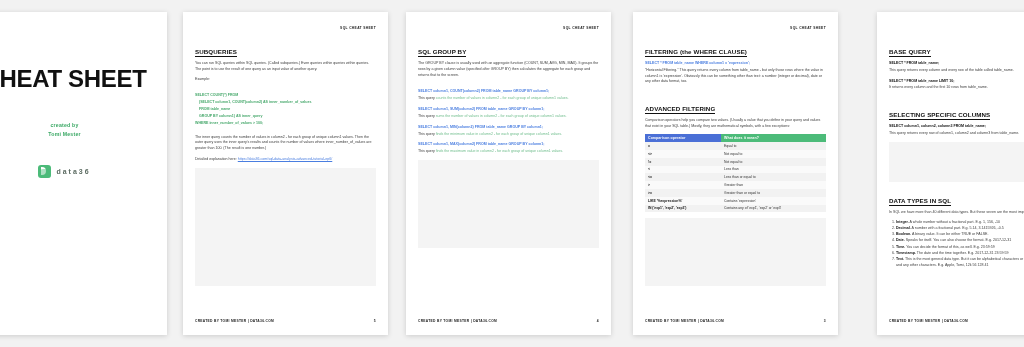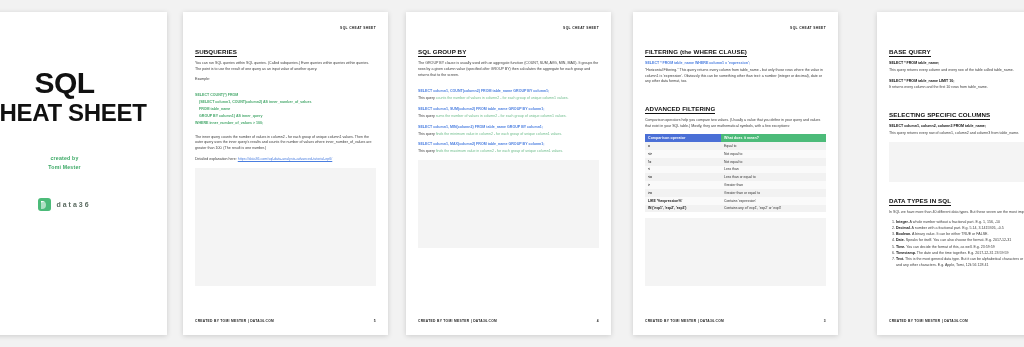--- a/index.html
+++ b/index.html
@@ -116,21 +116,20 @@
   table.cmp tr:nth-child(even) td{background:#fafafa;}
 </style>
 </head>
 <body>
 
 <div class="stage">
 
   <div class="page cover">
     <div class="cover-inner">
       <div class="cover-title">
-        <span>SQL</span>
         <span class="l2">CHEAT SHEET</span>
       </div>
       <div class="cover-credit">
         <div>created by</div>
         <div>Tomi Mester</div>
       </div>
       <div class="cover-logo">
         <span class="logo-mark"></span>
         <span class="logo-text">data36</span>
       </div>

